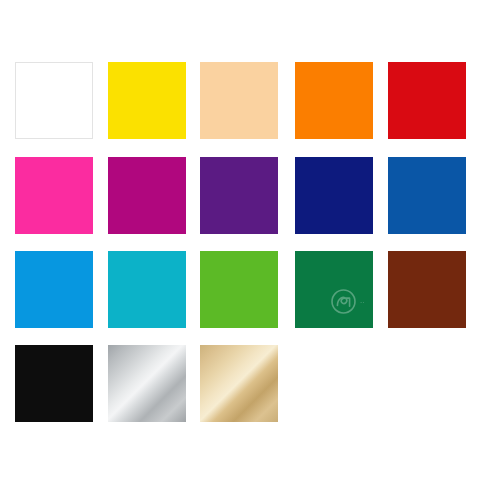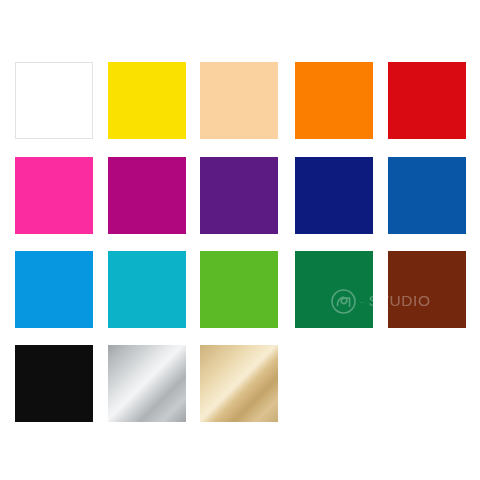--- a/index.html
+++ b/index.html
@@ -136,16 +136,15 @@
     </div>
 
   <div id="watermark">
     <span id="watermark-logo">
       <svg viewBox="0 0 40 40" width="27" height="27" aria-hidden="true">
         <circle cx="20" cy="20" r="17" fill="none" stroke="#ffffff" stroke-width="2.4"></circle>
         <path d="M11 26 C11 15, 20 11, 24 16 C27 20, 22 25, 18 22 C15 20, 17 15, 22 15 L29 15 L29 27" fill="none" stroke="#ffffff" stroke-width="2.4" stroke-linecap="round" stroke-linejoin="round"></path>
       </svg>
     </span>
     <span id="watermark-tag">..</span>
-    <span id="watermark-word">STUDIO</span>
   </div>
 
 </div>
 
 </body></html>

